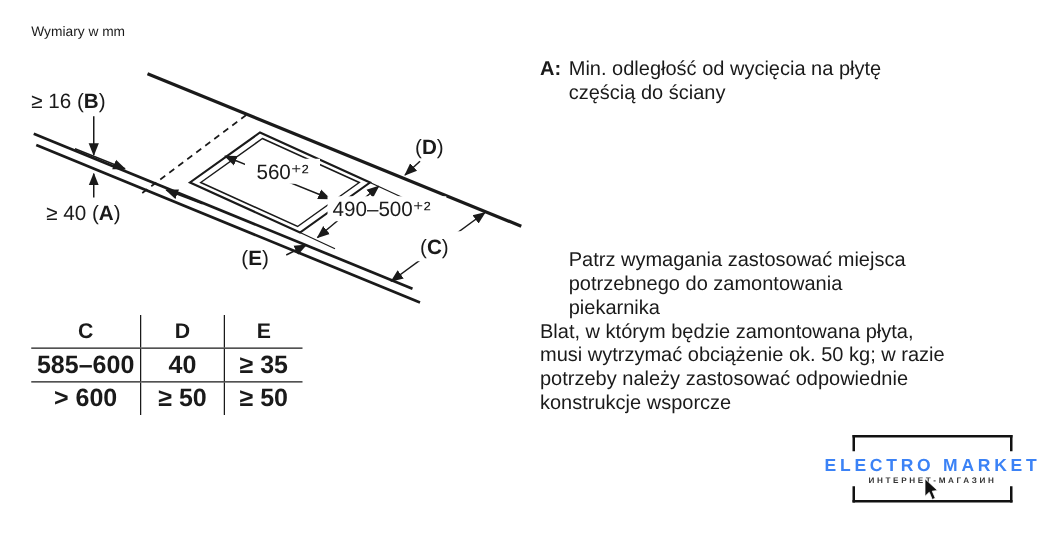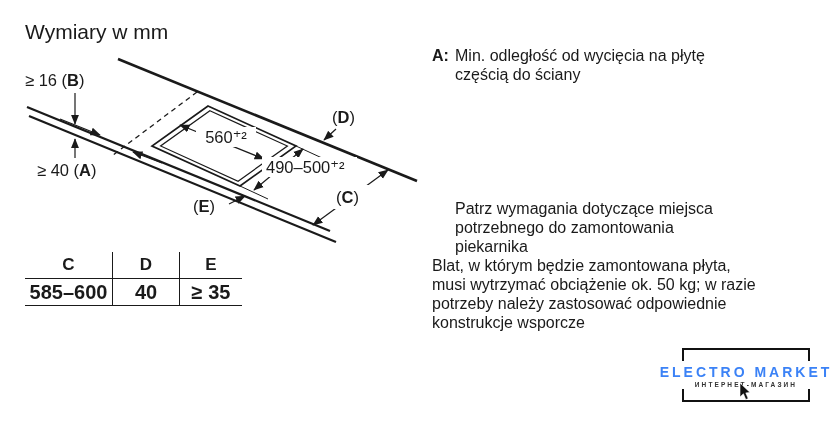--- a/index.html
+++ b/index.html
@@ -2,21 +2,21 @@
 <html><head>
 <meta charset="utf-8">
 <style>
   html,body { margin:0; padding:0; background:#fff; }
   .page {
     position:relative; width:840px; height:440px; background:#fff;
     font-family:"Liberation Sans","DejaVu Sans",sans-serif; color:#1a1a1a;
     overflow:hidden;
   }
   .page-title {
-    position:absolute; left:25px; top:20px; font-size:21px; color:#1a1a1a;
+    position:absolute; left:25px; top:20px; font-size:11px; color:#1a1a1a;
   }
   svg.diagram { position:absolute; left:0; top:0; }
   svg.diagram text { font-family:"Liberation Sans","DejaVu Sans",sans-serif; font-size:16.5px; fill:#1a1a1a; }
   svg.diagram .bold { font-weight:bold; }
 
   
   table.spec {
     position:absolute; left:25px; top:252px; border-collapse:collapse;
     text-align:center; color:#1a1a1a;
   }
@@ -112,31 +112,36 @@
       <tr class="hdr">
         <th class="c0">C</th>
         <th class="c1">D</th>
         <th class="c2">E</th>
       </tr>
       <tr class="r1">
         <td class="c0">585–600</td>
         <td class="c1">40</td>
         <td class="c2">≥ 35</td>
       </tr>
+      <tr class="r2">
+        <td class="c0">&gt; 600</td>
+        <td class="c1">≥ 50</td>
+        <td class="c2">≥ 50</td>
+      </tr>
     </tbody>
   </table>
 
   <div class="note" style="top:46px;">
     <span class="nkey">A:</span><span class="ntext">Min. odległość od wycięcia na płytę
 częścią do ściany</span>
   </div>
 
 
   <div class="note indent" style="top:199px;">
-    <span class="ntext">Patrz wymagania dotyczące miejsca
+    <span class="ntext">Patrz wymagania zastosować miejsca
 potrzebnego do zamontowania
 piekarnika</span>
   </div>
 
   <div class="note" style="top:256px;">
     <span class="ntext">Blat, w którym będzie zamontowana płyta,
 musi wytrzymać obciążenie ok. 50 kg; w razie
 potrzeby należy zastosować odpowiednie
 konstrukcje wsporcze</span>
   </div>

